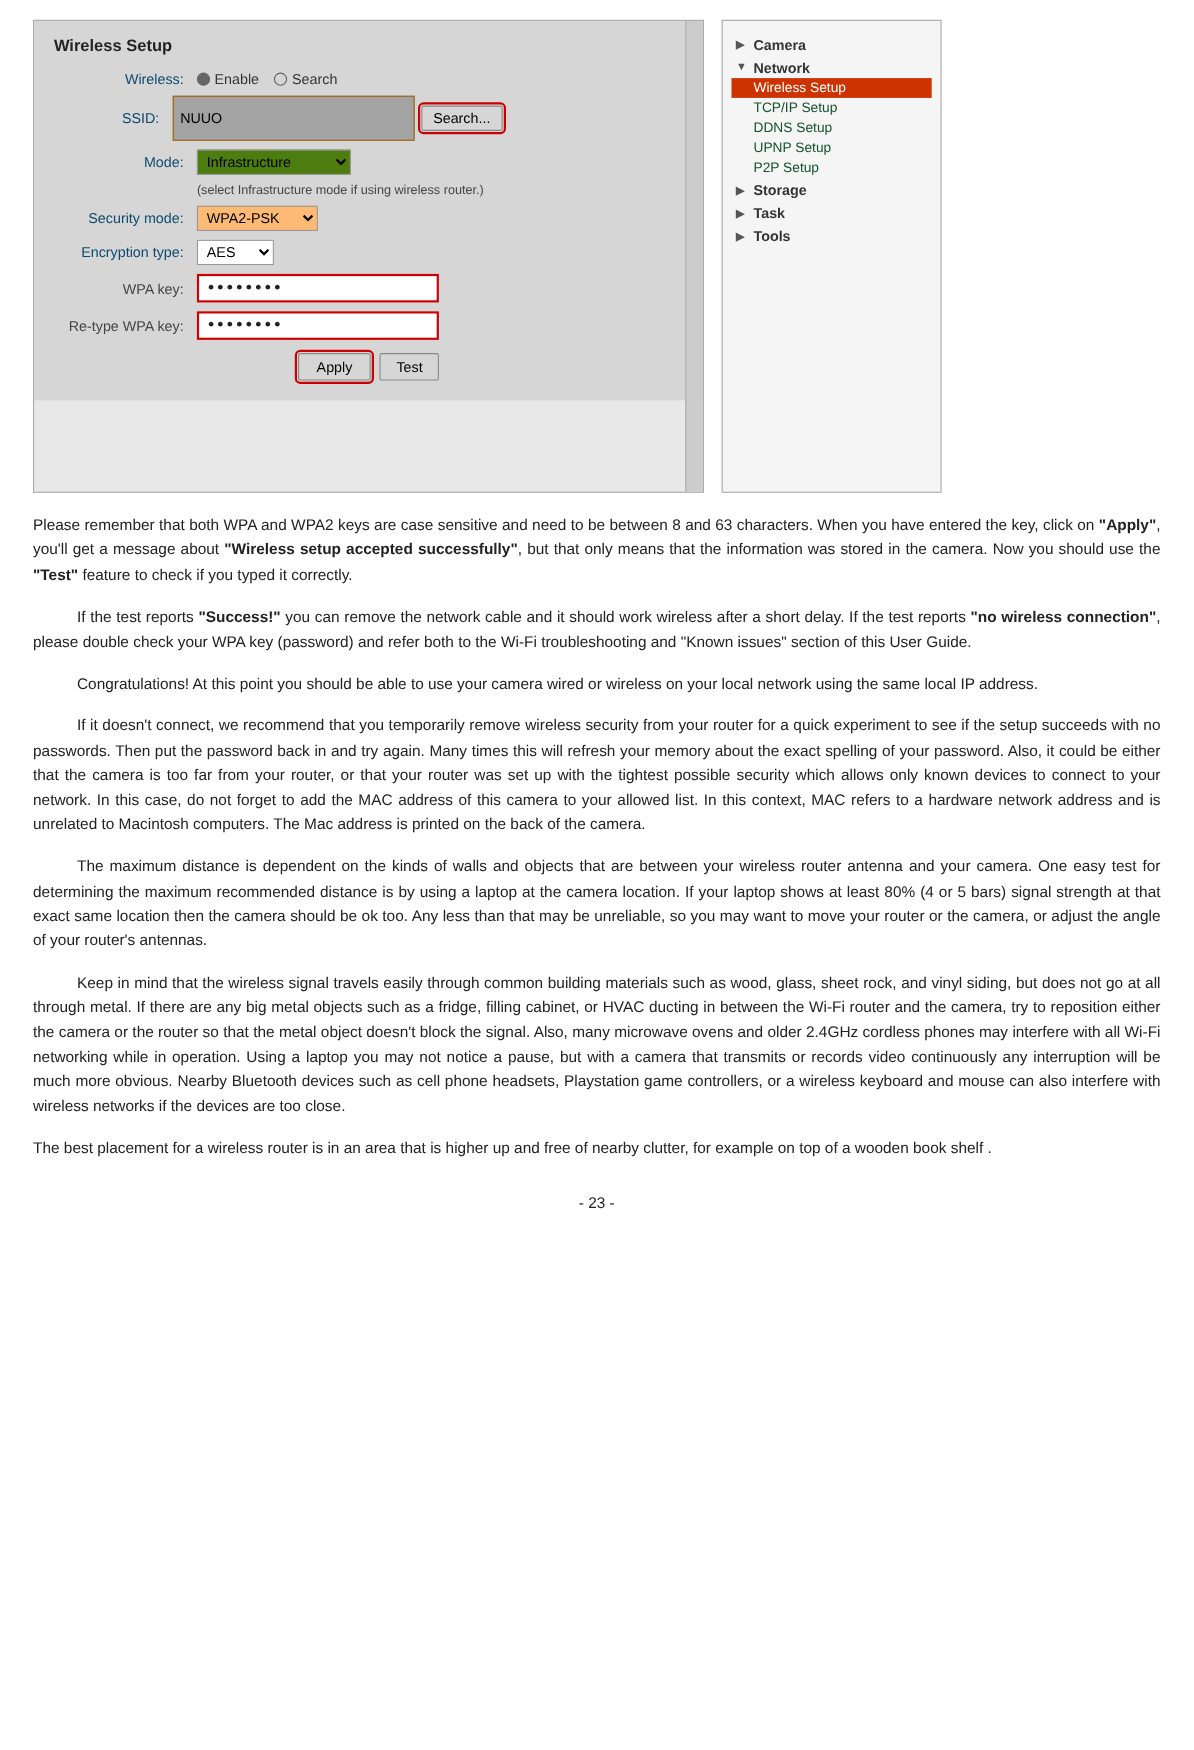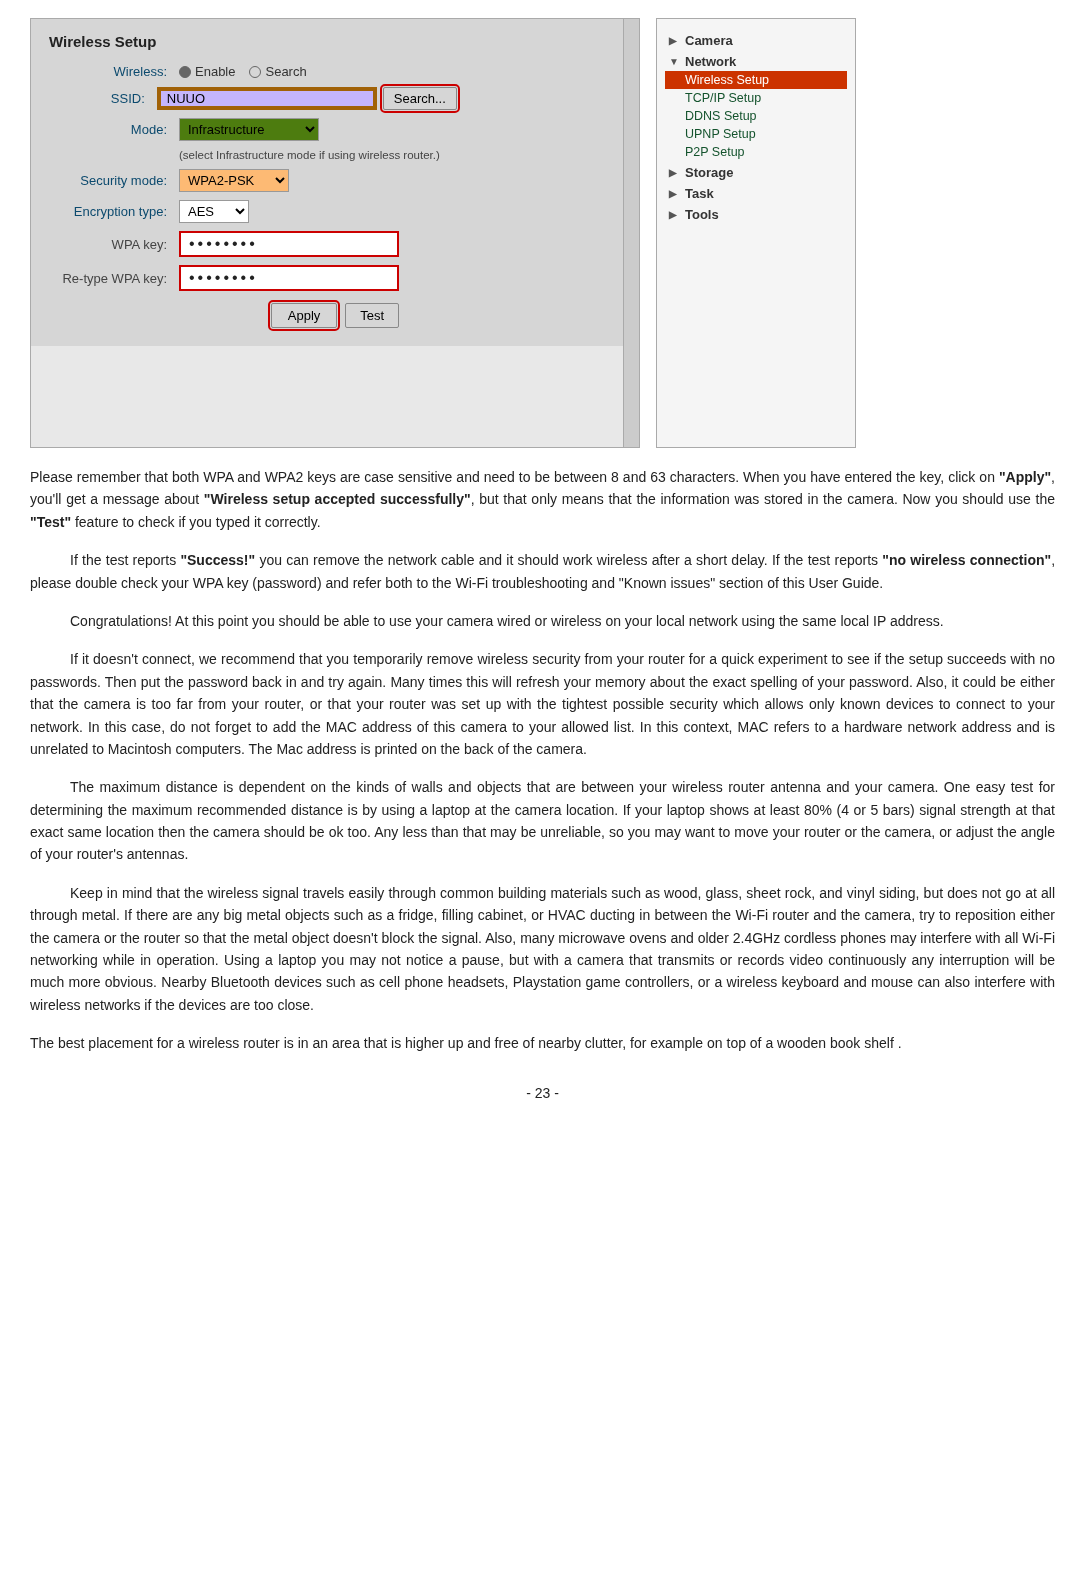--- a/index.html
+++ b/index.html
@@ -90,23 +90,23 @@
     }
 
     .ssid-row {
       display: flex;
       align-items: center;
       gap: 6px;
       width: 100%;
     }
 
     .ssid-input {
-      border: 4px solid #a16207;
-      background: #c4b5fd;
-      padding: 0 6px;
+      border: 1px solid #a16207;
+      background: #a3a3a3;
+      padding: 12px 6px;
       font-size: 13px;
       width: 220px;
     }
 
     .search-btn {
       background: #d6d6d6;
       border: 1.5px solid #888;
       padding: 3px 10px;
       font-size: 13px;
       cursor: pointer;

